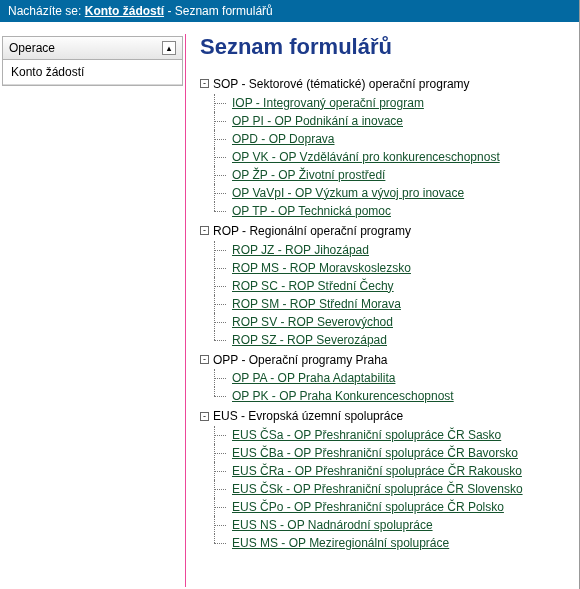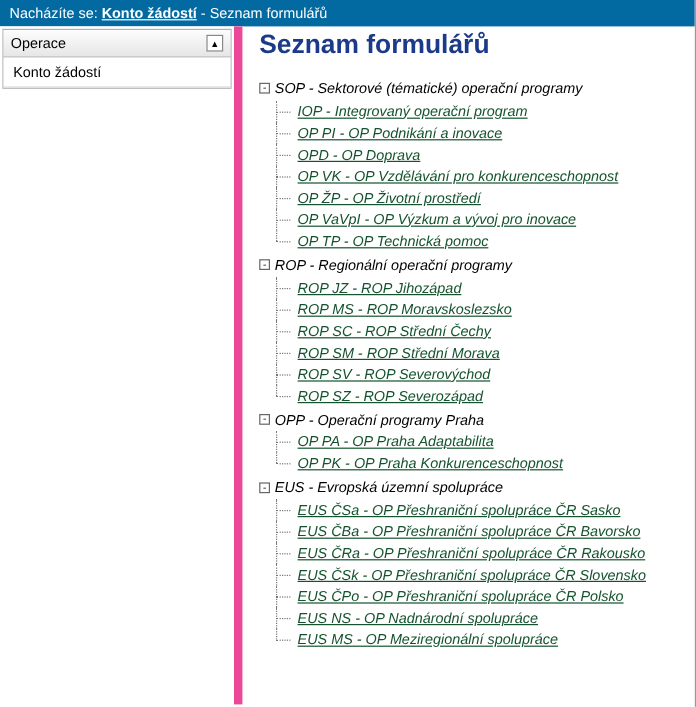--- a/index.html
+++ b/index.html
@@ -21,23 +21,24 @@
   .breadcrumb a {
     color: #fff;
     text-decoration: underline;
     font-weight: bold;
   }
   .container {
     display: flex;
     height: calc(100% - 24px);
   }
   .sidebar {
-    width: 202px;
-    border-right: 7px solid #ec4899;
+    width: 186px;
+    border-right: 1px solid #ec4899;
     background: #fff;
+    margin-top: 12px;
   }
   .panel {
     border: 1px solid #b0b0b0;
     margin: 2px;
   }
   .panel-header {
     display: flex;
     justify-content: space-between;
     align-items: center;
     padding: 4px 6px;
@@ -56,30 +57,30 @@
     background: #fff;
   }
   .panel-item {
     padding: 5px 8px;
     border-bottom: 1px solid #d8d8d8;
     cursor: pointer;
     background: #fff;
   }
   .content {
     flex: 1;
-    padding: 2px 14px;
+    padding: 12px 14px;
     overflow-y: auto;
   }
   h1.page-title {
     color: #1c3a8a;
     font-size: 22px;
     font-weight: bold;
     margin-bottom: 14px;
   }
-  .tree { list-style: none; position: relative; font-style: italic; }
+  .tree { list-style: none; position: relative; }
   .tree ul { list-style: none; padding-left: 0; margin-left: 14px; position: relative; }
   .tree li { position: relative; padding-left: 18px; line-height: 18px; }
   .tree li::before {
     content: "";
     position: absolute;
     left: 0;
     top: 0;
     bottom: 0;
     border-left: 1px dotted #777;
   }

